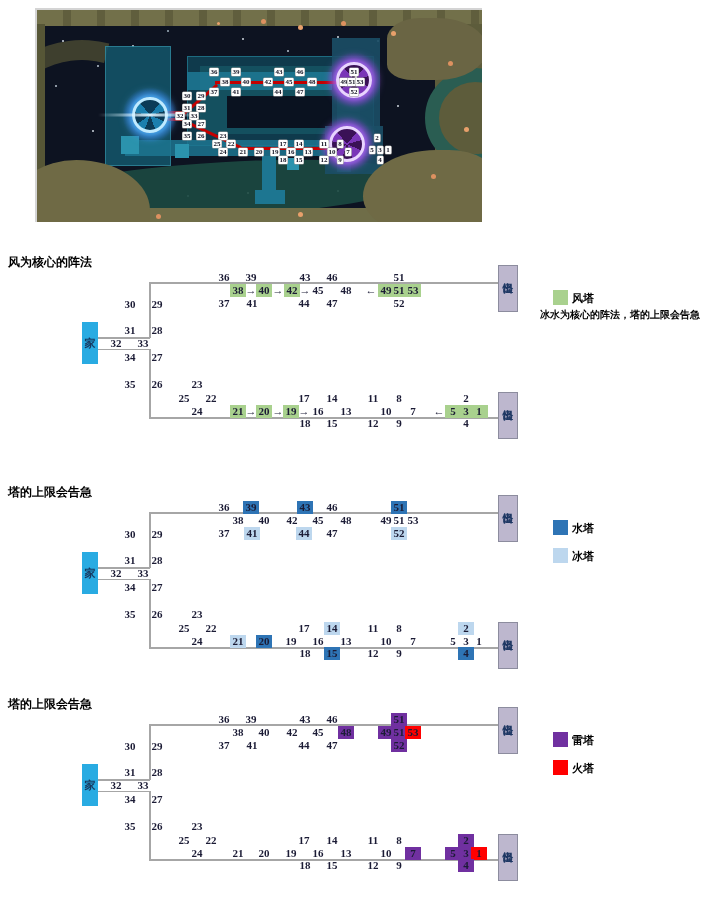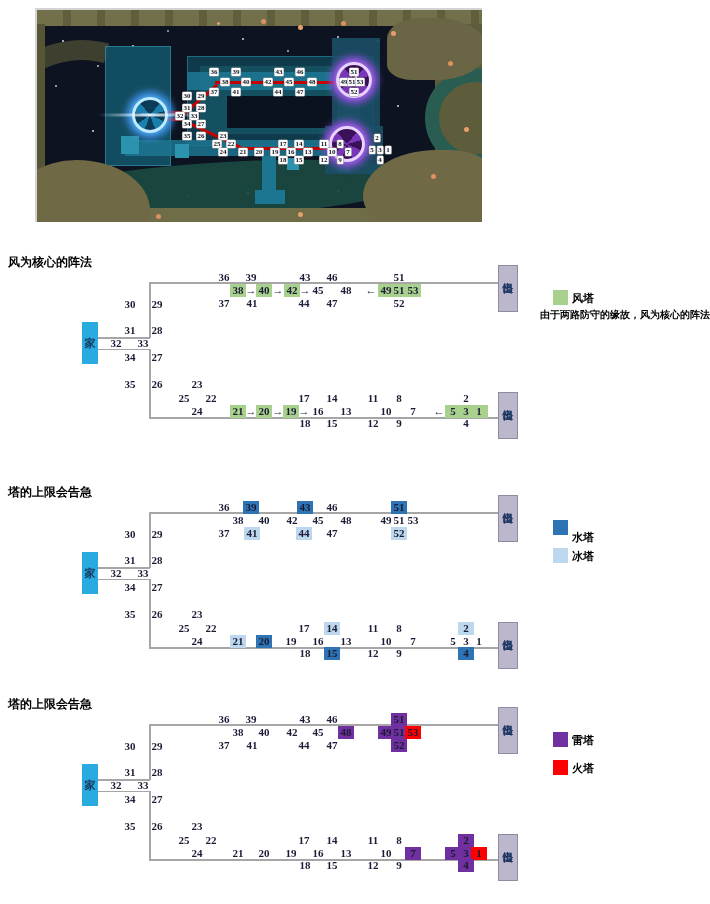--- a/index.html
+++ b/index.html
@@ -263,21 +263,21 @@
       <div class="cell" style="left: 251px; top: 38px;">→</div>
       <div class="cell" style="left: 278px; top: 38px;">→</div>
       <div class="cell" style="left: 305px; top: 38px;">→</div>
       <div class="cell" style="left: 371px; top: 38px;">←</div>
       <div class="cell" style="left: 251px; top: 159px;">→</div>
       <div class="cell" style="left: 278px; top: 159px;">→</div>
       <div class="cell" style="left: 304px; top: 159px;">→</div>
       <div class="cell" style="left: 439px; top: 159px;">←</div>
       <div class="lg-sq" style="top: 38px; background: rgb(169, 209, 142);"></div>
       <div class="lg-label" style="top: 39px;">风塔</div>
-      <div class="note">由于两路防守的缘故，风为核心的阵法</div>
+      <div class="note">冰水为核心的阵法，塔的上限会告急</div>
     </div>
     <div class="diagram" style="top: 482px;">
       <div class="dtitle">塔的上限会告急</div>
       <div class="line" style="left: 150px; top: 30.2px; width: 348px; height: 1.5px;"></div>
       <div class="line" style="left: 150px; top: 165.2px; width: 348px; height: 1.5px;"></div>
       <div class="line" style="left: 149.3px; top: 30.2px; width: 1.5px; height: 56px;"></div>
       <div class="line" style="left: 97px; top: 85px; width: 53px; height: 1.5px;"></div>
       <div class="line" style="left: 97px; top: 96.5px; width: 53px; height: 1.5px;"></div>
       <div class="line" style="left: 149.3px; top: 96.5px; width: 1.5px; height: 70.5px;"></div>
       <div class="home">家</div>
@@ -349,21 +349,21 @@
       <div class="cell" style="left: 413px; top: 159px;">7</div>
       <div class="cell" style="left: 453px; top: 159px;">5</div>
       <div class="cell" style="left: 466px; top: 159px;">3</div>
       <div class="cell" style="left: 479px; top: 159px;">1</div>
       <div class="cell" style="left: 305px; top: 171px;">18</div>
       <div class="cell" style="left: 332px; top: 171px;">15</div>
       <div class="cell" style="left: 373px; top: 171px;">12</div>
       <div class="cell" style="left: 399px; top: 171px;">9</div>
       <div class="cell" style="left: 466px; top: 171px;">4</div>
       <div class="lg-sq" style="top: 38px; background: rgb(46, 116, 181);"></div>
-      <div class="lg-label" style="top: 48px;">水塔</div>
+      <div class="lg-label" style="top: 39px;">水塔</div>
       <div class="lg-sq" style="top: 66px; background: rgb(189, 215, 238);"></div>
       <div class="lg-label" style="top: 67px;">冰塔</div>
     </div>
     <div class="diagram" style="top: 694px;">
       <div class="dtitle">塔的上限会告急</div>
       <div class="line" style="left: 150px; top: 30.2px; width: 348px; height: 1.5px;"></div>
       <div class="line" style="left: 150px; top: 165.2px; width: 348px; height: 1.5px;"></div>
       <div class="line" style="left: 149.3px; top: 30.2px; width: 1.5px; height: 56px;"></div>
       <div class="line" style="left: 97px; top: 85px; width: 53px; height: 1.5px;"></div>
       <div class="line" style="left: 97px; top: 96.5px; width: 53px; height: 1.5px;"></div>

